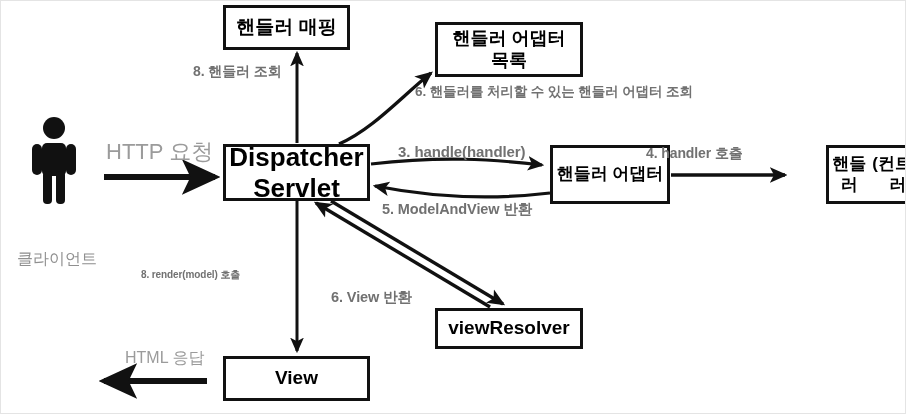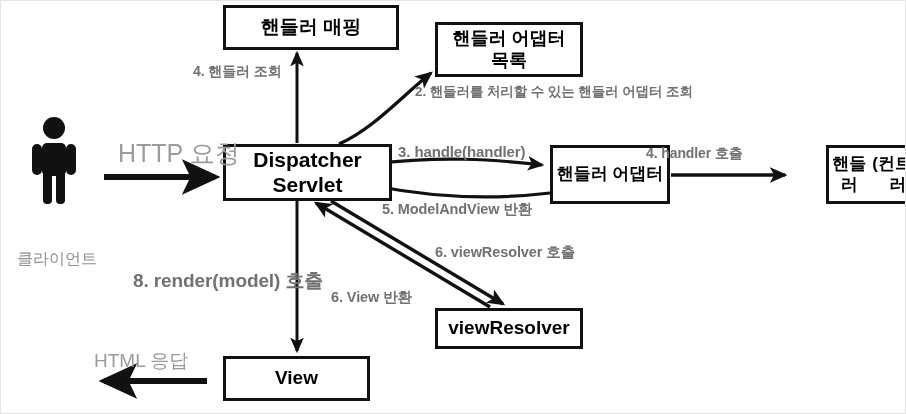--- a/index.html
+++ b/index.html
@@ -87,30 +87,30 @@
   <svg class="actor" style="left:30px;top:115px;width:46px;height:88px;" viewBox="0 0 46 88" xmlns="http://www.w3.org/2000/svg">
     <circle cx="23" cy="12" r="11" fill="#111111"></circle>
     <rect x="11" y="27" width="24" height="33" rx="5" fill="#111111"></rect>
     <rect x="1" y="28" width="10" height="31" rx="5" fill="#111111"></rect>
     <rect x="35" y="28" width="10" height="31" rx="5" fill="#111111"></rect>
     <rect x="12" y="55" width="9" height="33" rx="4" fill="#111111"></rect>
     <rect x="25" y="55" width="9" height="33" rx="4" fill="#111111"></rect>
   </svg>
   <div class="actor-caption" style="left:16px;top:200px;font-size:16px;margin-top:48px;">클라이언트</div>
 
-  <div class="node" style="left:222px;top:4px;width:176px;height:45px;font-size:19px;">
+  <div class="node" style="left:222px;top:4px;width:127px;height:45px;font-size:19px;">
     <span>핸들러 매핑</span>
   </div>
 
   <div class="node" style="left:434px;top:21px;width:148px;height:55px;font-size:18px;flex-direction:column;">
     <span>핸들러 어댑터</span>
     <span>목록</span>
   </div>
 
-  <div class="node" style="left:222px;top:143px;width:169px;height:57px;font-size:21px;flex-direction:column;justify-content:center;">
+  <div class="node" style="left:222px;top:143px;width:147px;height:57px;font-size:26px;flex-direction:column;justify-content:center;">
     <span>Dispatcher</span>
     <span>Servlet</span>
   </div>
 
   <div class="node" style="left:549px;top:144px;width:120px;height:59px;font-size:17px;">
     <span>핸들러 어댑터</span>
   </div>
 
   <div class="node" style="left:789px;top:144px;width:109px;height:59px;font-size:17px;flex-direction:row;margin-left:36px;">
     <span>핸들러</span>
@@ -118,33 +118,32 @@
   </div>
 
   <div class="node" style="left:434px;top:307px;width:148px;height:41px;font-size:19px;">
     <span>viewResolver</span>
   </div>
 
   <div class="node" style="left:222px;top:355px;width:147px;height:45px;font-size:19px;">
     <span>View</span>
   </div>
 
-  <div class="lbl-light" style="left:105px;top:136px;font-size:25px;margin-left:12px;">HTTP 요청</div>
+  <div class="lbl-light" style="left:105px;top:136px;font-size:22px;">HTTP 요청</div>
 
-  <div class="lbl" style="left:192px;top:62px;font-size:14px;">4. 핸들러 조회</div>
+  <div class="lbl" style="left:192px;top:62px;font-size:14px;">8. 핸들러 조회</div>
 
-  <div class="lbl" style="left:414px;top:82px;font-size:13.5px;">2. 핸들러를 처리할 수 있는 핸들러 어댑터 조회</div>
+  <div class="lbl" style="left:414px;top:82px;font-size:13.5px;">6. 핸들러를 처리할 수 있는 핸들러 어댑터 조회</div>
 
   <div class="lbl" style="left:397px;top:142px;font-size:15px;">3. handle(handler)</div>
 
   <div class="lbl" style="left:645px;top:144px;font-size:14px;">4. handler 호출</div>
 
   <div class="lbl" style="left:381px;top:199px;font-size:14.5px;">5. ModelAndView 반환</div>
 
-  <div class="lbl" style="left:434px;top:242px;font-size:14.5px;">6. viewResolver 호출</div>
 
   <div class="lbl" style="left:330px;top:287px;font-size:14.5px;">6. View 반환</div>
 
-  <div class="lbl" style="left:132px;top:267px;font-size:19px;">8. render(model) 호출</div>
+  <div class="lbl" style="left:140px;top:267px;font-size:10px;">8. render(model) 호출</div>
 
-  <div class="lbl-light" style="left:93px;top:347px;font-size:19px;">HTML 응답</div>
+  <div class="lbl-light" style="left:124px;top:347px;font-size:16px;">HTML 응답</div>
 
 </div>
 
 </body></html>

